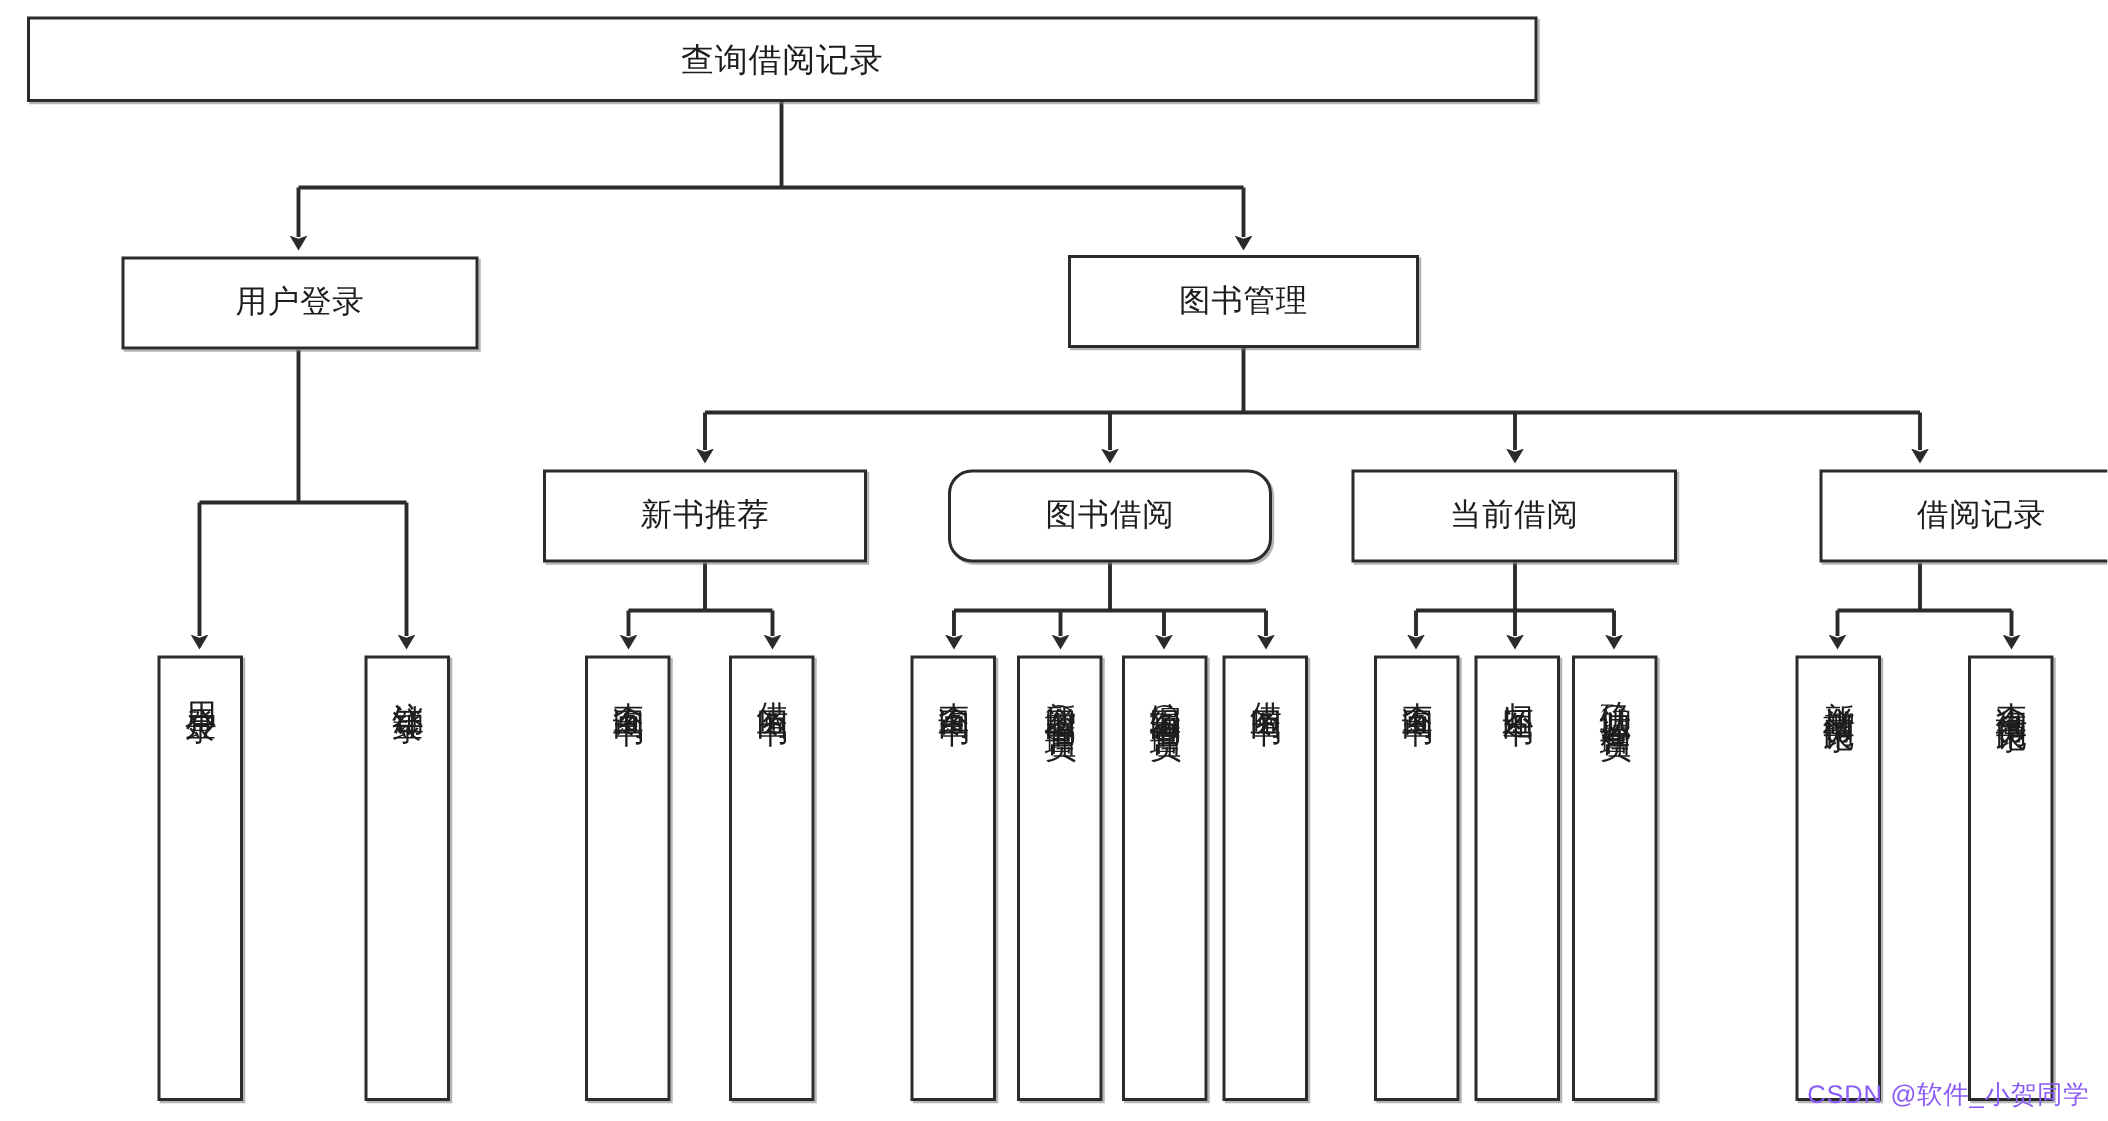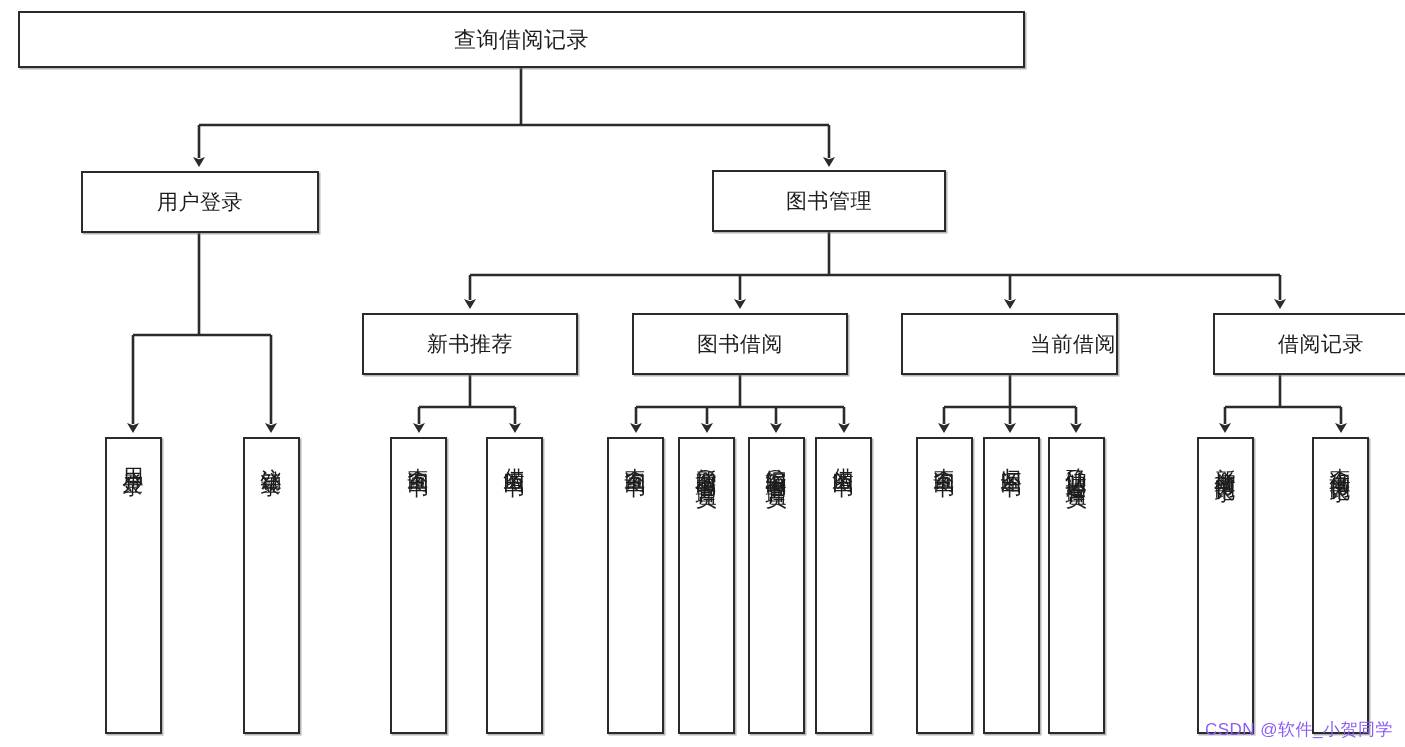--- a/index.html
+++ b/index.html
@@ -128,24 +128,24 @@
   <div class="node" style="left:81px; top:171px; width:238px; height:62px;">
     <span class="label">用户登录</span>
   </div>
   <div class="node" style="left:362px; top:313px; width:216px; height:62px;">
     <span class="label">新书推荐</span>
   </div>
 
   <div class="node" style="left:712px; top:170px; width:234px; height:62px;">
     <span class="label">图书管理</span>
   </div>
-  <div class="node" style="left:632px; top:313px; width:216px; height:62px;">
+  <div class="node" style="left:632px; top:313px; width:216px; height:62px;border-radius:16px;">
     <span class="label">图书借阅</span>
   </div>
-  <div class="node" style="left:901px; top:313px; width:217px; height:62px;justify-content:flex-end;">
+  <div class="node" style="left:901px; top:313px; width:217px; height:62px;">
     <span class="label">当前借阅</span>
   </div>
   <div class="node" style="left:1172px; top:313px; width:216px; height:62px;margin-left:41px;">
     <span class="label">借阅记录</span>
   </div>
 
   <div class="node vertical" style="left:105px; top:437px; width:57px; height:297px;">
     <span class="label">用户登录</span>
   </div>
   <div class="node vertical" style="left:243px; top:437px; width:57px; height:297px;">

